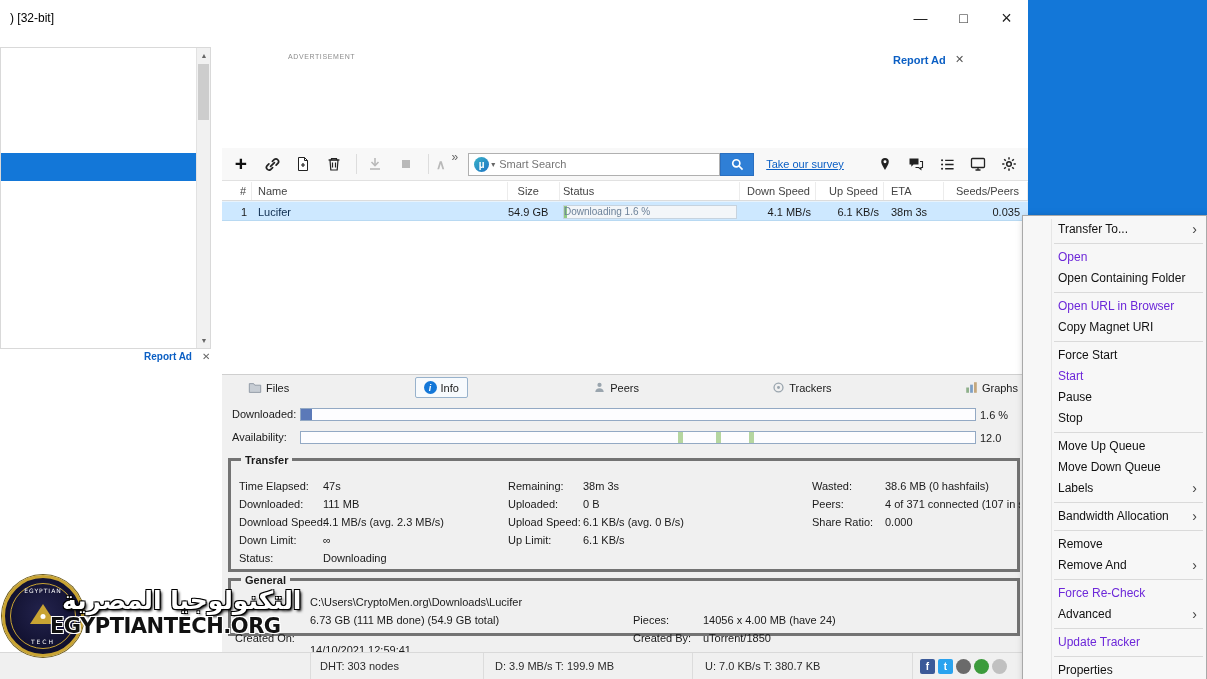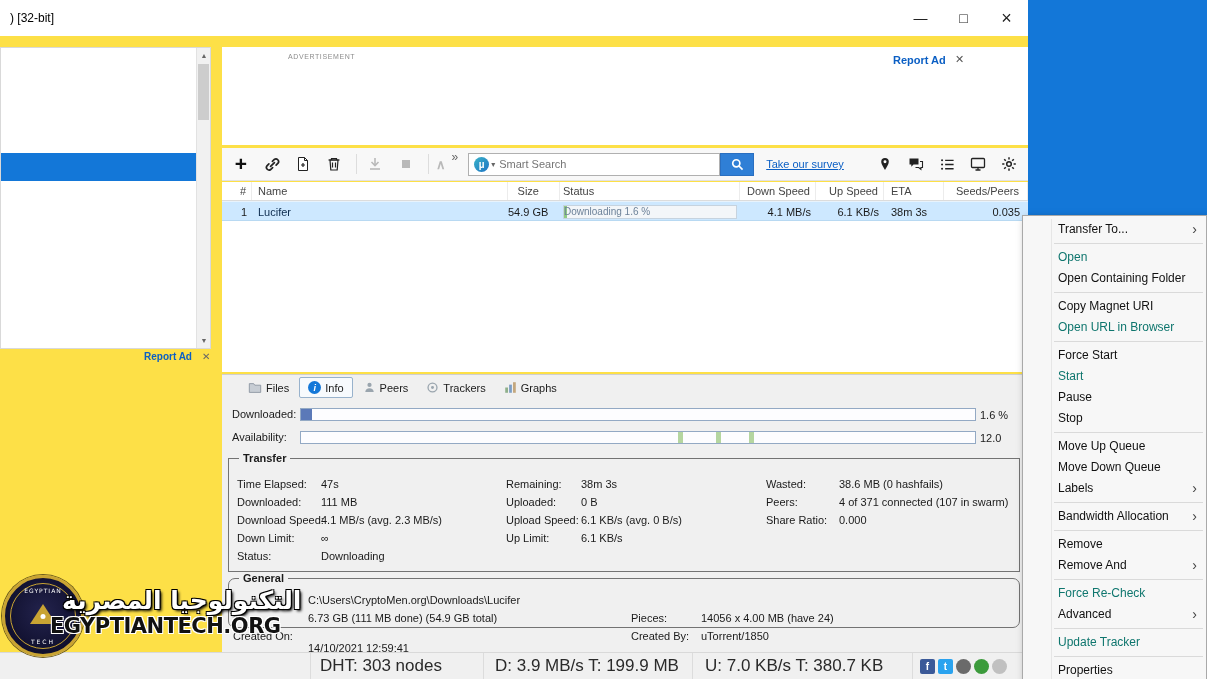--- a/index.html
+++ b/index.html
@@ -5,21 +5,21 @@
   * { margin:0; padding:0; box-sizing:border-box; }
   html,body { width:1207px; height:679px; }
   body {
     position:relative; overflow:hidden;
     background:#1377d8;
     font-family:"Liberation Sans", sans-serif;
     font-size:11px; color:#1a1a1a;
   }
 
   
-  #win { position:absolute; left:0; top:0; width:1028px; height:679px; background:#fde047; }
+  #win { position:absolute; left:0; top:0; width:1028px; height:679px; background:#ffffff; }
 
   .titlebar { position:absolute; left:0; top:0; width:1028px; height:36px; background:#ffffff; }
   .titlebar .title { position:absolute; left:10px; top:0; line-height:36px; font-size:12px; color:#000; }
   .winbtns { position:absolute; right:0; top:0; height:36px; display:flex; }
   .wbtn { width:43px; height:36px; display:flex; align-items:center; justify-content:center; font-size:14px; color:#222; cursor:default; }
   .wbtn.close { font-size:18px; }
 
   
   .sidebar { position:absolute; left:0; top:47px; width:211px; height:302px; background:#fff; border:1px solid #d9d9d9; }
   .sb-selected { position:absolute; left:0; top:105px; width:196px; height:28px; background:#1377d8; }
@@ -68,63 +68,63 @@
   .c-up    { width:68px;  text-align:right;  padding-right:5px; }
   .c-eta   { width:60px;  text-align:left;   padding-left:7px; }
   .c-seeds { width:84px;  text-align:right;  padding-right:8px; }
   .trowline { display:flex; height:20px; line-height:20px; background:#cde8ff; border-top:1px solid #e8f3fc; border-bottom:1px solid #b8d9f2; }
   .trowline .c-name { color:#0c2b4e; }
   .cellbar { position:relative; display:block; height:14px; margin-top:3px; background:#f3f6f9; border:1px solid #c6d3df; }
   .cellbar .fill { position:absolute; left:0; top:0; bottom:0; width:3px; background:#8fca84; }
   .cellbar em { position:absolute; left:0; right:0; top:0; font-style:normal; font-size:10px; line-height:12px; color:#6d8299; }
 
   
-  .tabsbar { position:absolute; left:222px; top:374px; width:806px; height:26px; background:#f0f0f0; border-top:1px solid #cfcfcf; display:flex; align-items:center; padding-left:18px; }
+  .tabsbar { position:absolute; left:222px; top:374px; width:806px; height:26px; background:#f0f0f0; border-top:1px solid #cfcfcf; display:flex; align-items:center; padding-left:18px;justify-content:space-between; }
   .tab { display:flex; align-items:center; gap:4px; padding:3px 8px; margin-right:2px; color:#1a1a1a; }
   .tab.active { background:#f7fafd; border:1px solid #98b2cc; border-radius:2px; }
   .infodot { width:13px; height:13px; border-radius:50%; background:#1377d8; color:#fff; font-size:9px; font-weight:bold; font-style:italic; display:flex; align-items:center; justify-content:center; }
 
   
   .infopanel { position:absolute; left:222px; top:400px; width:806px; height:252px; background:#f0f0f0; }
   .ilabel { position:absolute; left:10px; font-size:11px; }
   .pbar { position:absolute; left:78px; width:676px; height:13px; background:#fdfdff; border:1px solid #93a9c4; }
   .pbar .dfill { position:absolute; left:0; top:0; bottom:0; width:1.6%; background:#5b79b8; }
   .tick { position:absolute; top:0; bottom:0; width:5px; background:#b5d6a0; }
   .pval { position:absolute; left:758px; width:60px; white-space:nowrap; overflow:hidden; }
 
-  .groupbox { position:absolute; left:6px; width:792px; border:1px solid #737373; }
+  .groupbox { position:absolute; left:6px; width:792px; border:3px solid #737373; }
   .gb-title { position:absolute; top:-7px; left:10px; background:#f0f0f0; padding:0 4px; font-weight:bold; font-size:11px; }
   .gb-transfer { top:58px; height:114px; }
-  .gb-general  { top:178px; height:50px;border-radius:7px; }
+  .gb-general  { top:178px; height:58px; }
   .tcol { position:absolute; top:16px; }
   .trow2 { display:flex; height:18px; line-height:18px; white-space:nowrap;align-items:center; }
   .tcol .tl { flex:none; }
   .tcol.c1 { left:8px;   width:262px; } .tcol.c1 .tl { width:84px; }
   .tcol.c2 { left:277px; width:252px; } .tcol.c2 .tl { width:75px; }
-  .tcol.c3 { left:537px; width:252px; overflow:hidden; } .tcol.c3 .tl { width:73px; }
+  .tcol.c3 { left:537px; width:252px; overflow:hidden; } .tcol.c3 .tl { width:73px;margin-left:44px; }
   .grow { position:absolute; height:18px; line-height:18px; white-space:nowrap; overflow:hidden; }
 
   
   .statusbar { position:absolute; left:0; top:652px; width:1028px; height:27px; background:#f0f0f0; border-top:1px solid #d9d9d9; }
   .ss-sep { position:absolute; top:0; width:1px; height:27px; background:#dcdcdc; }
-  .ss-text { position:absolute; top:0; line-height:26px; font-size:17px; color:#2a2a2a; white-space:nowrap; }
+  .ss-text { position:absolute; top:0; line-height:26px; font-size:11px; color:#2a2a2a; white-space:nowrap; }
   .socials { position:absolute; left:920px; top:6px; display:flex; gap:3px; }
   .soc { width:15px; height:15px; border-radius:2px; color:#fff; font-size:10px; font-weight:bold; display:flex; align-items:center; justify-content:center; }
   .soc.fb { background:#3b5998; }
   .soc.tw { background:#2aa3ef; }
   .soc.round { border-radius:50%; }
   .soc.g1 { background:#6a6a6a; }
   .soc.g2 { background:#3c9b3c; }
   .soc.g3 { background:#c0c0c0; }
 
   
   .menu { position:absolute; left:1022px; top:215px; width:185px; background:#f7f7f7; border:1px solid #a9a9a9; box-shadow:3px 3px 8px rgba(0,0,0,.35); padding:3px 0; z-index:100; }
   .menu::before { content:""; position:absolute; left:28px; top:3px; bottom:3px; width:1px; background:#e6e6e6; }
   .mi { position:relative; height:21px; line-height:21px; padding:0 18px 0 35px; font-size:12px; color:#111; white-space:nowrap; overflow:hidden; }
-  .mi.disabled { color:#0f766e; }
+  .mi.disabled { color:#6d28d9; }
   .mi .sub { position:absolute; right:9px; top:0; font-size:14px; color:#444; }
   .msep { height:1px; background:#dadada; margin:3px 3px 3px 31px; }
 
   
   .watermark { position:absolute; left:0; top:570px; width:330px; height:106px; z-index:60; pointer-events:none; font-family:"DejaVu Sans", sans-serif; }
   .wm-logo { position:absolute; left:2px; top:5px; width:82px; height:82px; border-radius:50%; background:radial-gradient(circle at 50% 45%, #23234d 0%, #10102e 70%); border:3px solid #c9a433; box-shadow:0 0 0 1px #6b5a1d; }
   .wm-logo::before { content:""; position:absolute; left:5px; top:5px; right:5px; bottom:5px; border-radius:50%; border:1px solid #c9a433; }
   .wm-tri { position:absolute; left:50%; top:26px; transform:translateX(-50%); width:0; height:0; border-left:13px solid transparent; border-right:13px solid transparent; border-bottom:20px solid #c9a433; }
   .wm-eye { position:absolute; left:50%; top:36px; transform:translateX(-50%); width:5px; height:5px; border-radius:50%; background:#fff; }
   .wm-word-top { position:absolute; top:9px; width:100%; text-align:center; font-size:6px; letter-spacing:1px; color:#fff; }
@@ -444,22 +444,22 @@
   </div>
 
 </div>
 
 <div class="menu">
   <div class="mi"><span>Transfer To...</span><span class="sub">›</span></div>
   <div class="msep"></div>
   <div class="mi disabled"><span>Open</span></div>
   <div class="mi"><span>Open Containing Folder</span></div>
   <div class="msep"></div>
+  <div class="mi disabled"><span>Open URL in Browser</span></div>
   <div class="mi"><span>Copy Magnet URI</span></div>
-  <div class="mi disabled"><span>Open URL in Browser</span></div>
   <div class="msep"></div>
   <div class="mi"><span>Force Start</span></div>
   <div class="mi disabled"><span>Start</span></div>
   <div class="mi"><span>Pause</span></div>
   <div class="mi"><span>Stop</span></div>
   <div class="msep"></div>
   <div class="mi"><span>Move Up Queue</span></div>
   <div class="mi"><span>Move Down Queue</span></div>
   <div class="mi"><span>Labels</span><span class="sub">›</span></div>
   <div class="msep"></div>

